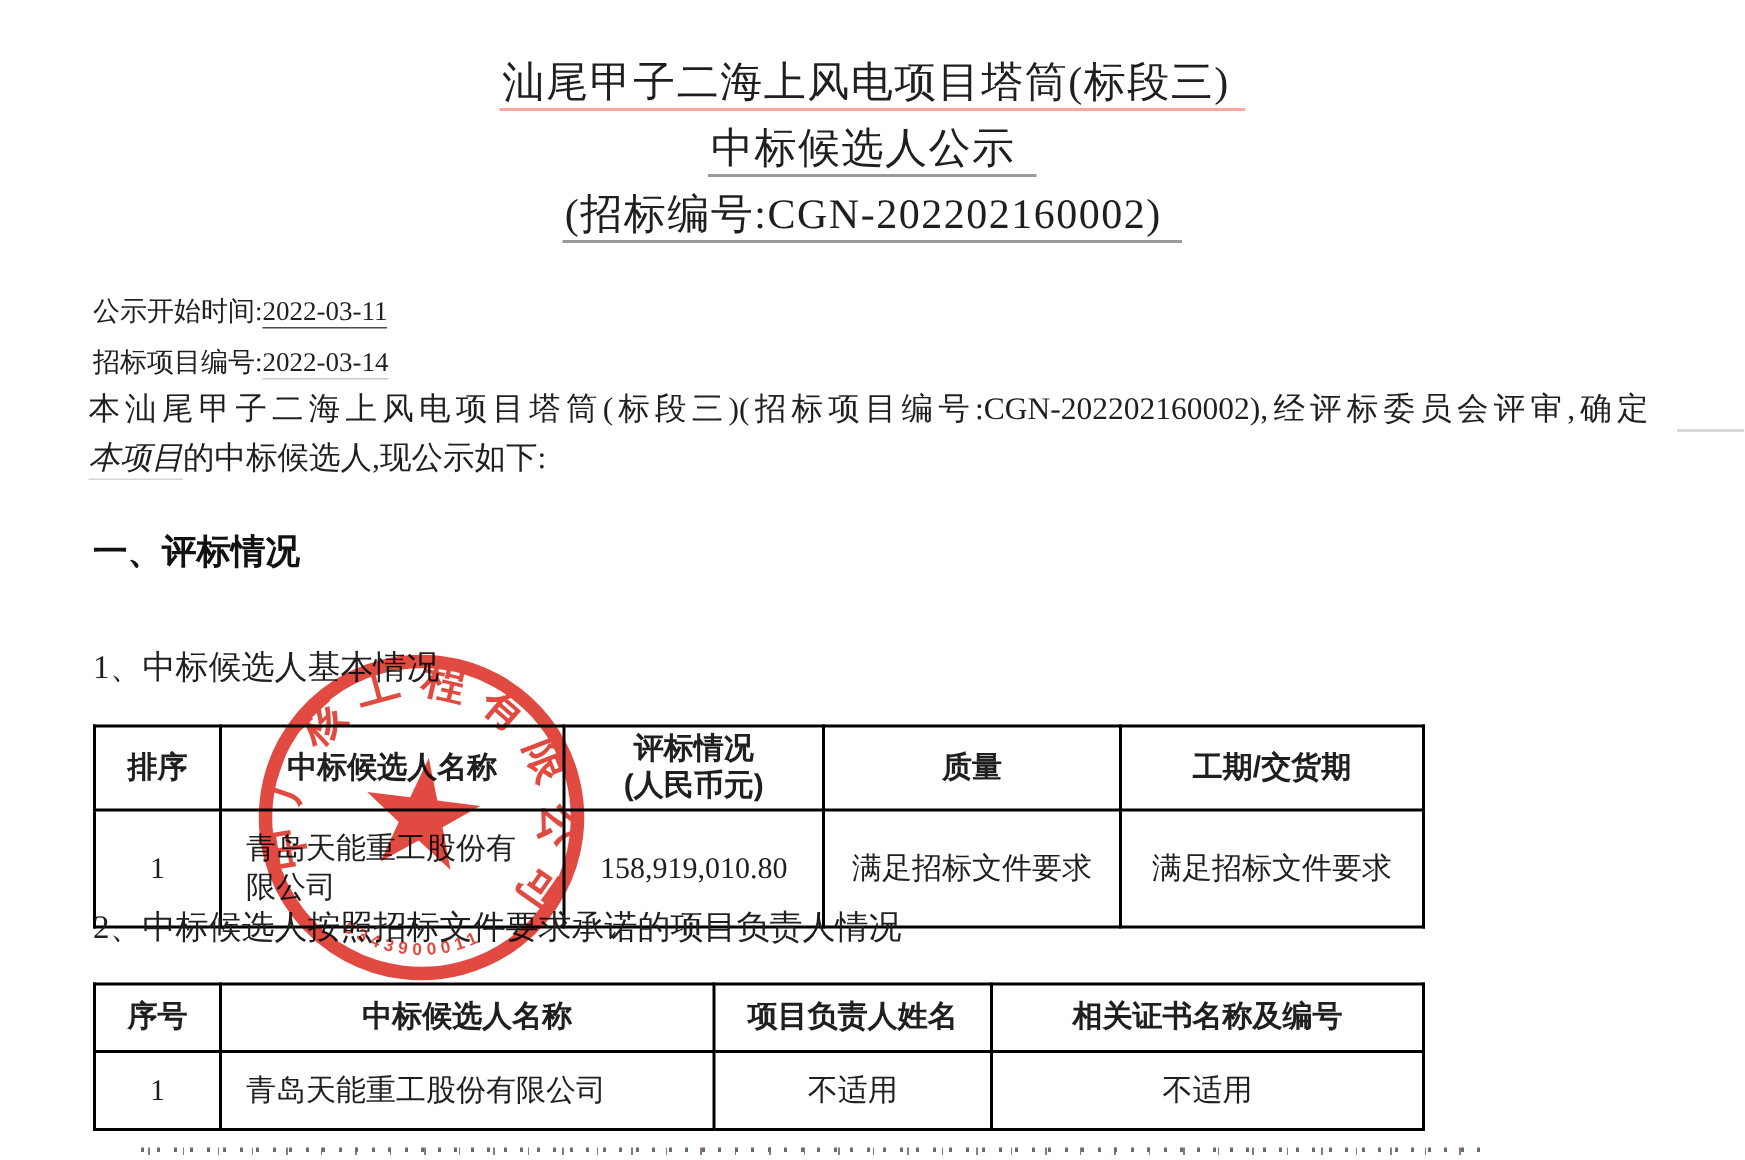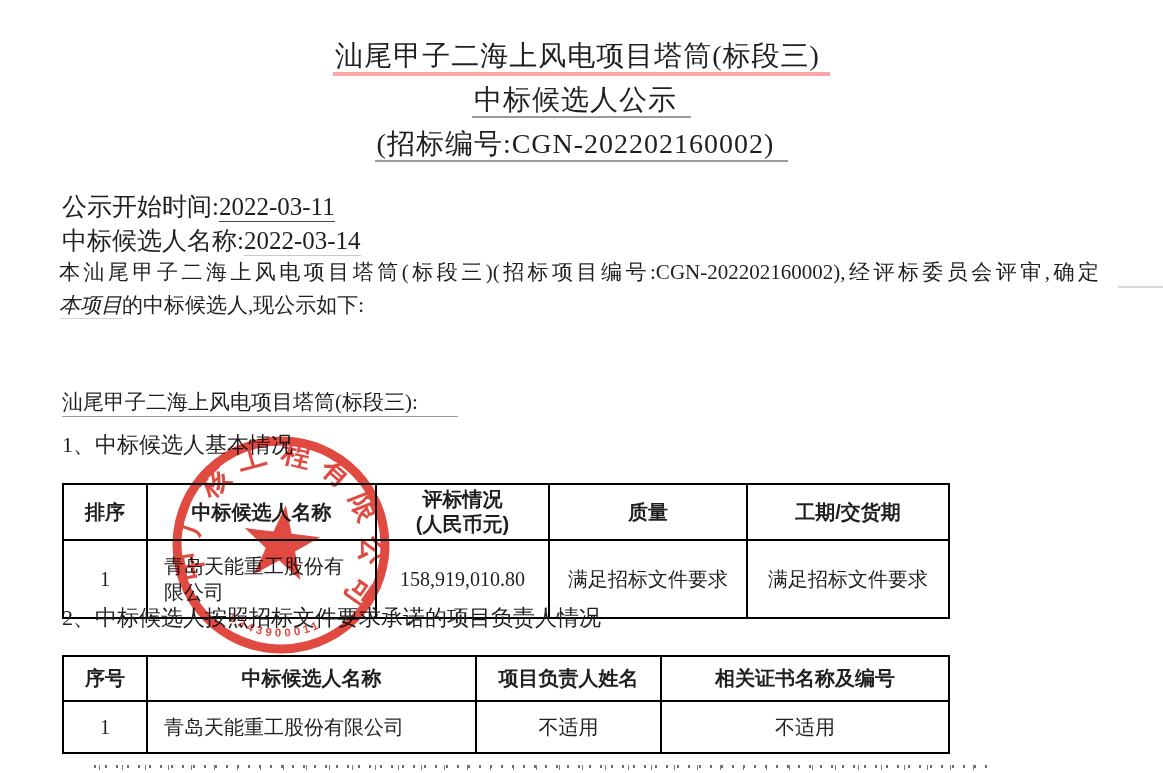--- a/index.html
+++ b/index.html
@@ -8,23 +8,23 @@
     width:1163px;height:773px;
     background:#ffffff;
     overflow:hidden;
     font-family:"Liberation Serif","DejaVu Serif",serif;
     color:#1f1f1f;
   }
   
   .title-block{position:absolute;top:34px;left:0;width:100%;text-align:center;}
   .title-line{font-size:28px;line-height:44px;font-weight:normal;letter-spacing:1px;}
   .u-title{border-bottom:2px solid #9a9a9a;padding:0 14px 1px 2px;text-align:center;}
-  .u-title-dark{border-bottom:4px solid #fca5a5;padding:0 10px 1px 2px;}
+  .u-title-dark{border-bottom:2px solid #fca5a5;padding:0 10px 1px 2px;}
   
-  .meta-block{position:absolute;left:62px;top:190px;font-size:25px;line-height:34px;}
+  .meta-block{position:absolute;left:62px;top:190px;font-size:18px;line-height:34px;}
   .u-date-dark{border-bottom:1.5px solid #4a4a4a;padding-bottom:1px;}
   .u-date-light{border-bottom:1.5px solid #c9c9c9;padding-bottom:1px;}
   
   .intro{position:absolute;left:59px;top:256px;width:1040px;font-size:21px;line-height:33px;}
   .intro .l1{text-align:justify;text-align-last:justify;}
   .intro .italic{font-style:italic;border-bottom:1px solid #d4d4d4;font-family:Liberation Mono, monospace;}
   .margin-mark{position:absolute;left:1118px;top:286px;width:45px;height:2px;background:#d9d9d9;}
   
   .sec-heading{
     position:absolute;left:62px;top:352px;
@@ -76,30 +76,30 @@
 <div class="page">
 
   <div class="title-block">
     <div class="title-line"><span class="u-title-dark">汕尾甲子二海上风电项目塔筒(标段三)</span></div>
     <div class="title-line"><span class="u-title">中标候选人公示</span></div>
     <div class="title-line"><span class="u-title">(招标编号:CGN-202202160002)</span></div>
   </div>
 
   <div class="meta-block">
     <div><span>公示开始时间:</span><span class="u-date-dark">2022-03-11</span></div>
-    <div><span>中标候选人名称:</span><span class="u-date-light">2022-03-14</span></div>
+    <div><span>招标项目编号:</span><span class="u-date-light">2022-03-14</span></div>
   </div>
 
   <div class="intro">
     <div class="l1">本汕尾甲子二海上风电项目塔筒(标段三)(招标项目编号:CGN-202202160002),经评标委员会评审,确定</div>
     <div class="l2"><span class="italic">本项目</span><span>的中标候选人,现公示如下:</span></div>
   </div>
   <div class="margin-mark"></div>
 
-  <div class="sec-sub"><span class="u-sub">汕尾甲子二海上风电项目塔筒(标段三):</span></div>
+  <div class="sec-heading">一、评标情况</div>
   <div class="item-heading item1">1、中标候选人基本情况</div>
 
   <table class="doc-table t1">
     <colgroup>
         <col style="width:84px">
         <col style="width:229px">
         <col style="width:173px">
         <col style="width:198px">
         <col style="width:202px">
       </colgroup>

